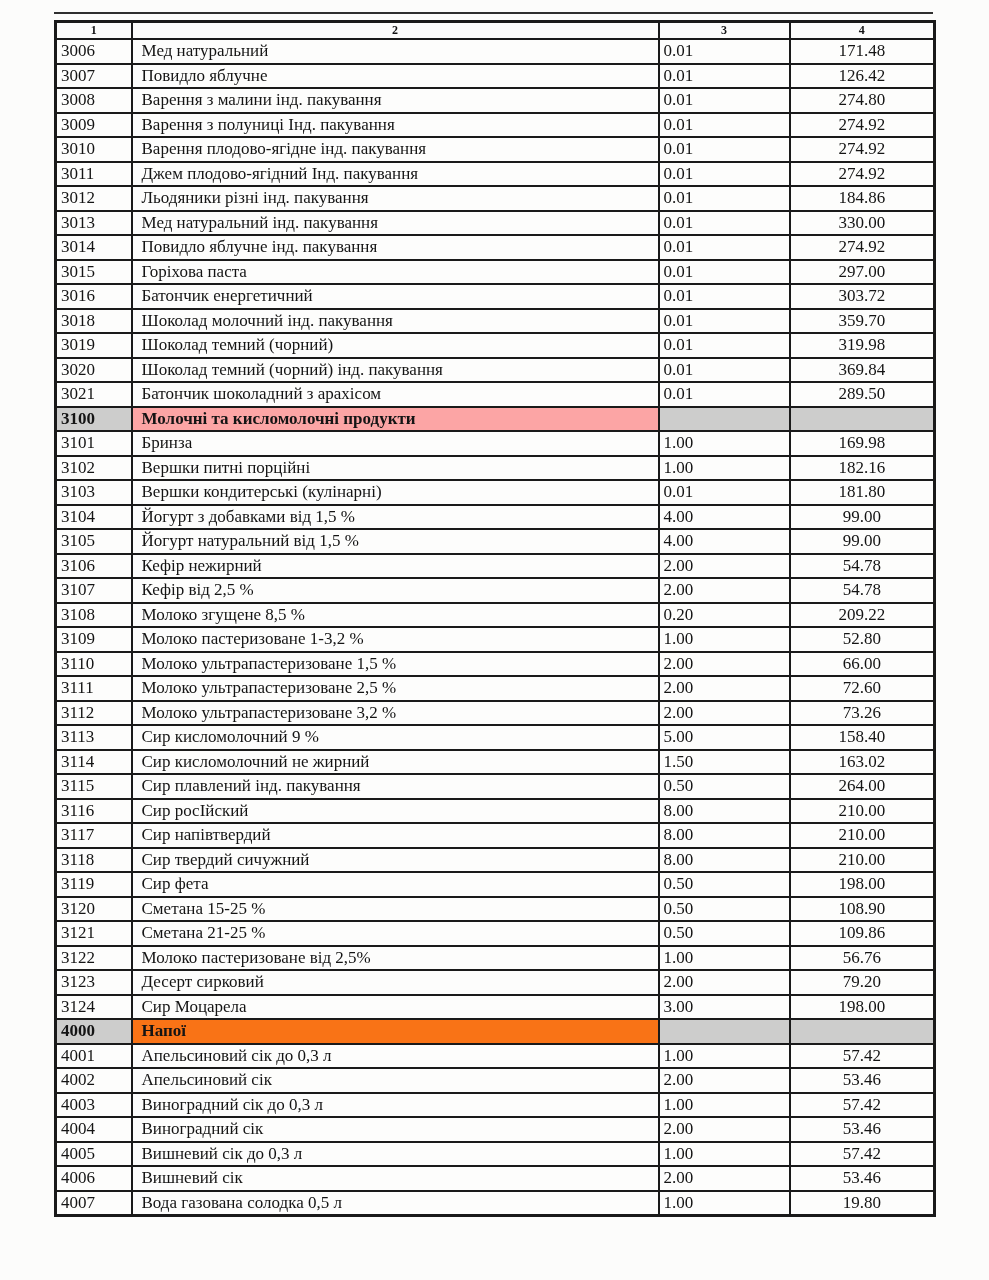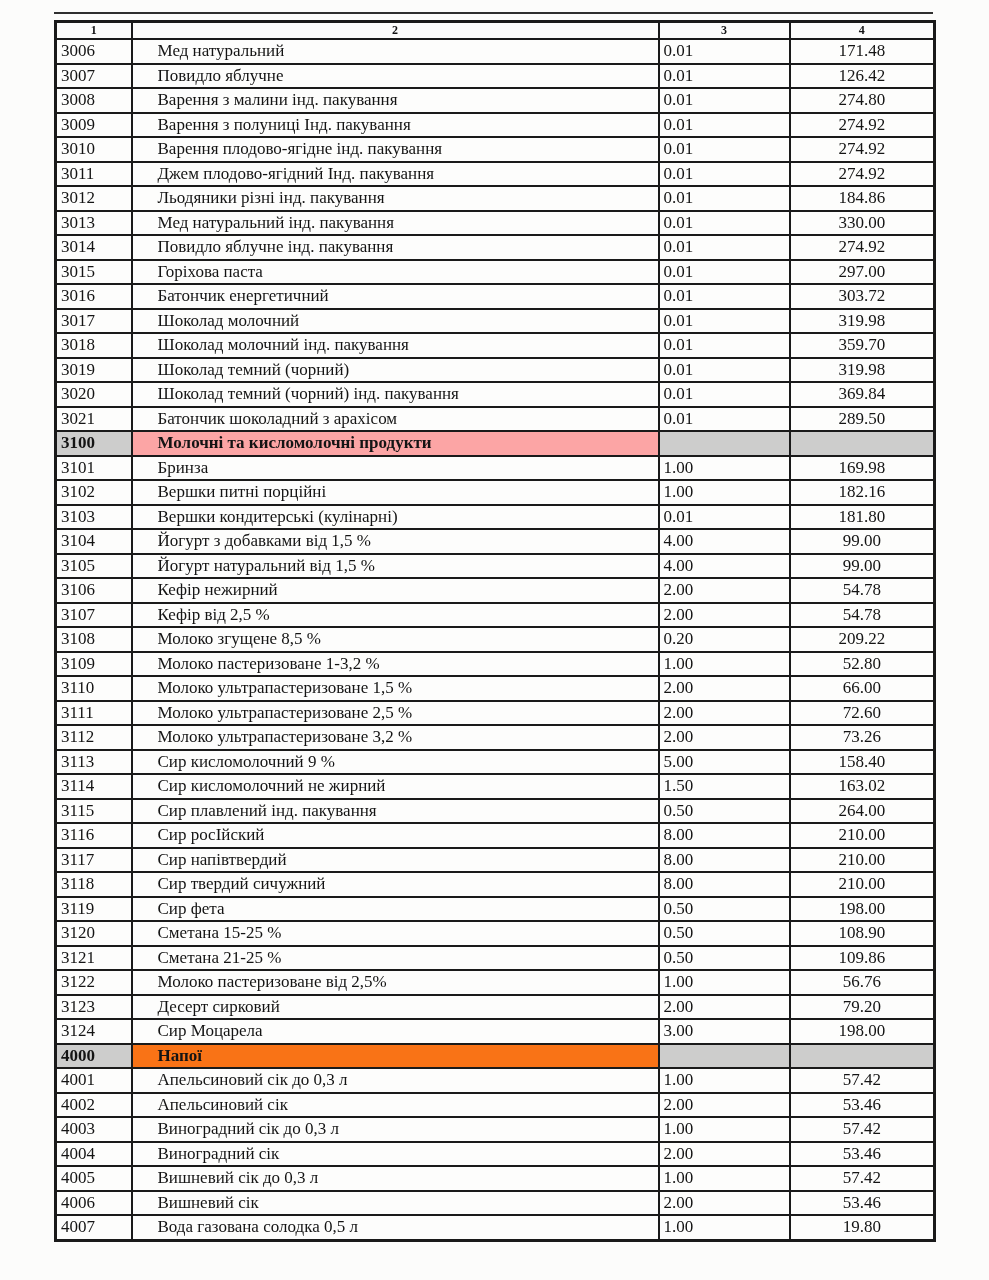--- a/index.html
+++ b/index.html
@@ -52,21 +52,21 @@
     border: 2px solid #1a1a1a;
     height: 22.5px;
     padding: 0 4px;
     font-size: 17px;
     line-height: 22.5px;
     white-space: nowrap;
     overflow: hidden;
     background: #fdfdfc;
   }
   .price-table td.c-code  { }
-  .price-table td.c-name  { text-align: left; padding-left: 25px; }
+  .price-table td.c-name  { text-align: left; padding-left: 9px; }
   .price-table td.c-qty   { text-align: left; }
   .price-table td.c-price { text-align: center; margin-top: 36px; }
   .price-table tr.section td {
     font-weight: bold;
   }
 </style>
 </head>
 <body>
 
 <div class="page">
@@ -147,26 +147,20 @@
     <td class="c-qty">0.01</td>
     <td class="c-price">297.00</td>
   </tr>
         <tr>
     <td class="c-code">3016</td>
     <td class="c-name">Батончик енергетичний</td>
     <td class="c-qty">0.01</td>
     <td class="c-price">303.72</td>
   </tr>
         <tr>
-    <td class="c-code">3017</td>
-    <td class="c-name">Шоколад молочний</td>
-    <td class="c-qty">0.01</td>
-    <td class="c-price">319.98</td>
-  </tr>
-        <tr>
     <td class="c-code">3018</td>
     <td class="c-name">Шоколад молочний інд. пакування</td>
     <td class="c-qty">0.01</td>
     <td class="c-price">359.70</td>
   </tr>
         <tr>
     <td class="c-code">3019</td>
     <td class="c-name">Шоколад темний (чорний)</td>
     <td class="c-qty">0.01</td>
     <td class="c-price">319.98</td>

